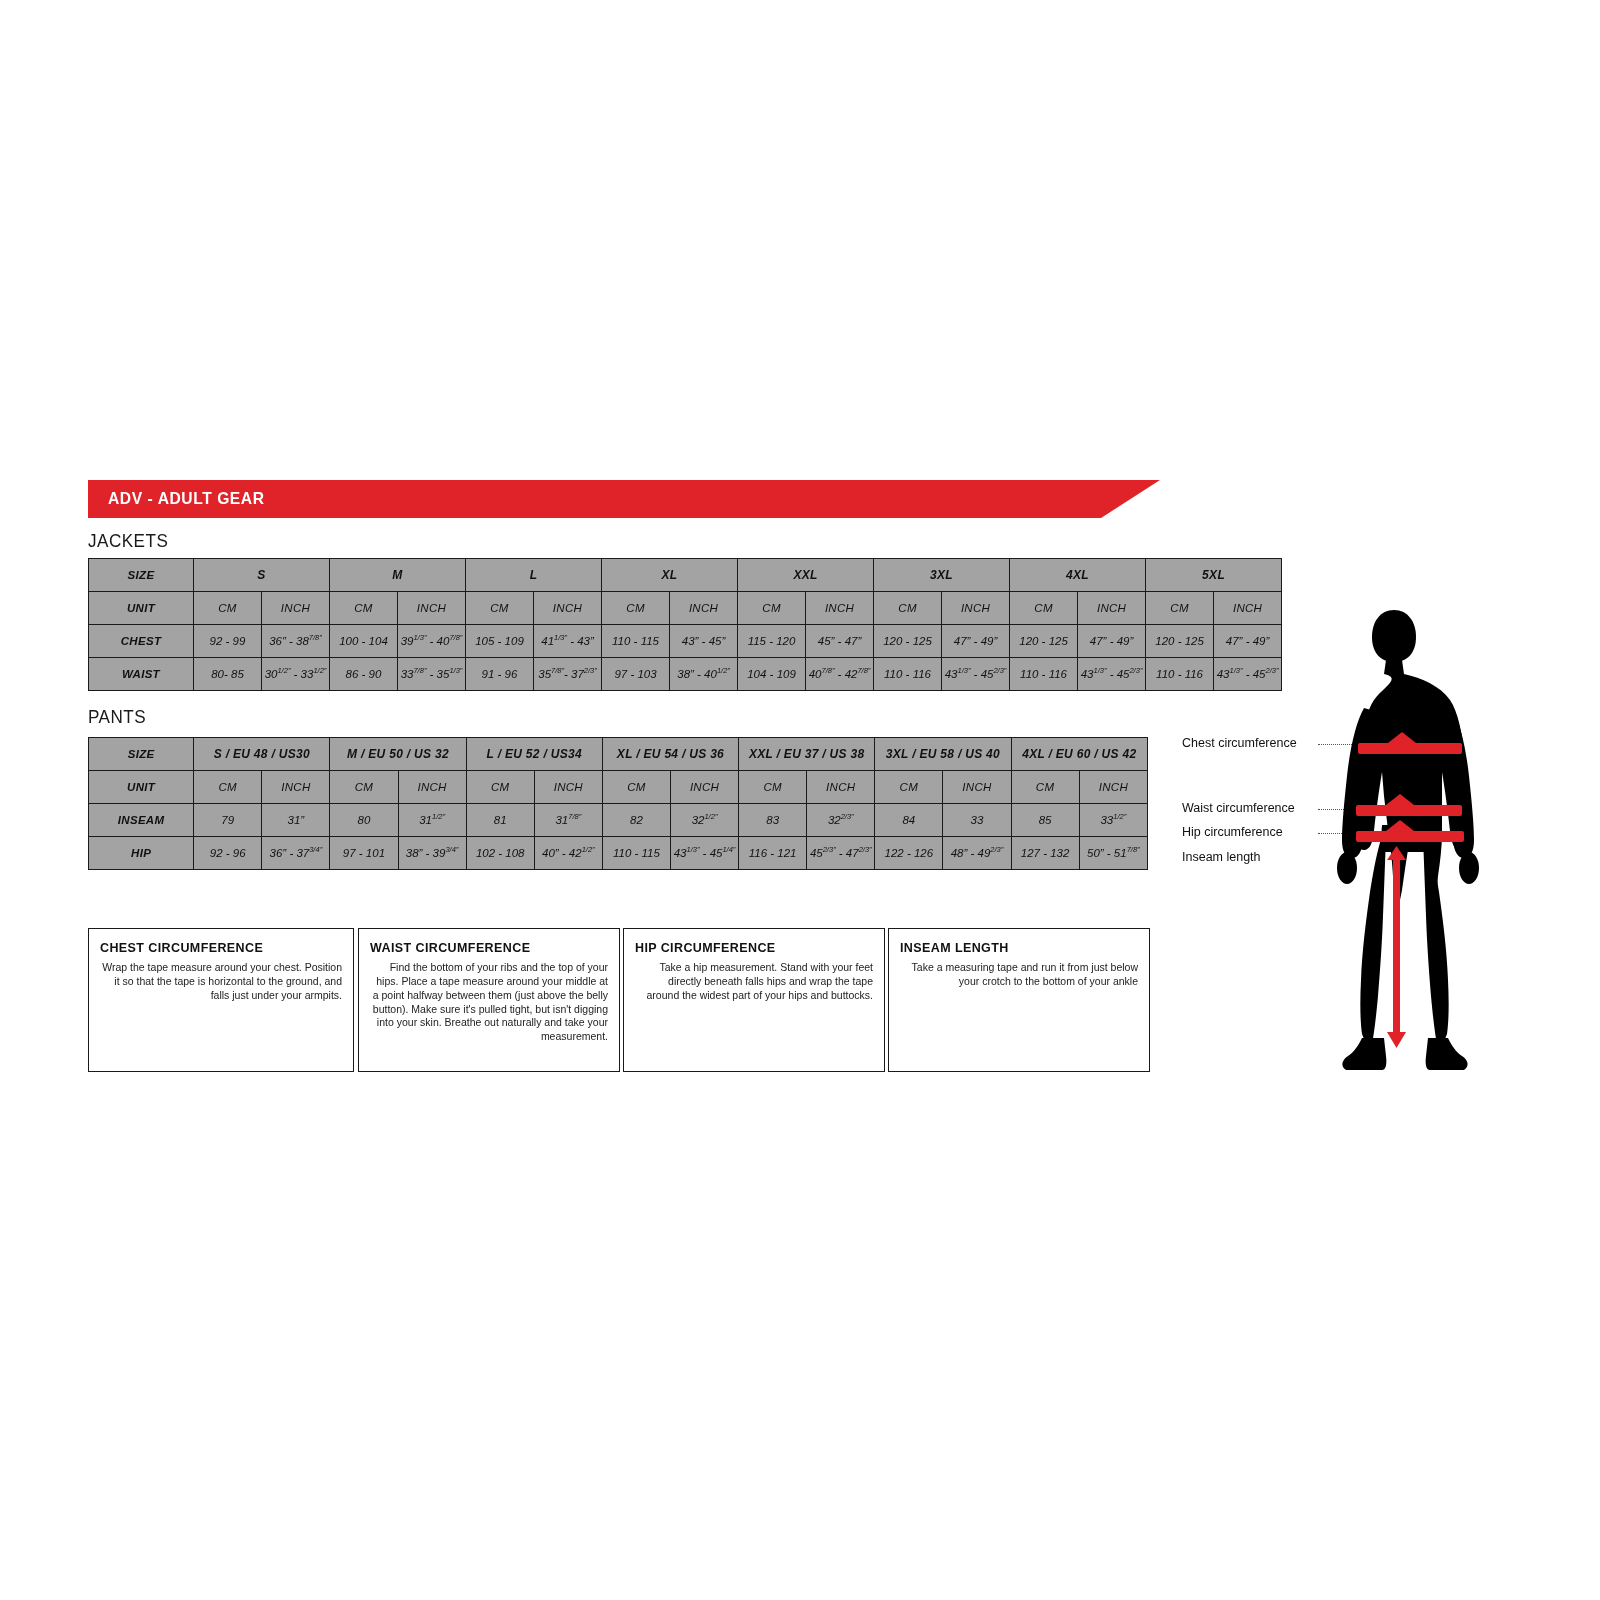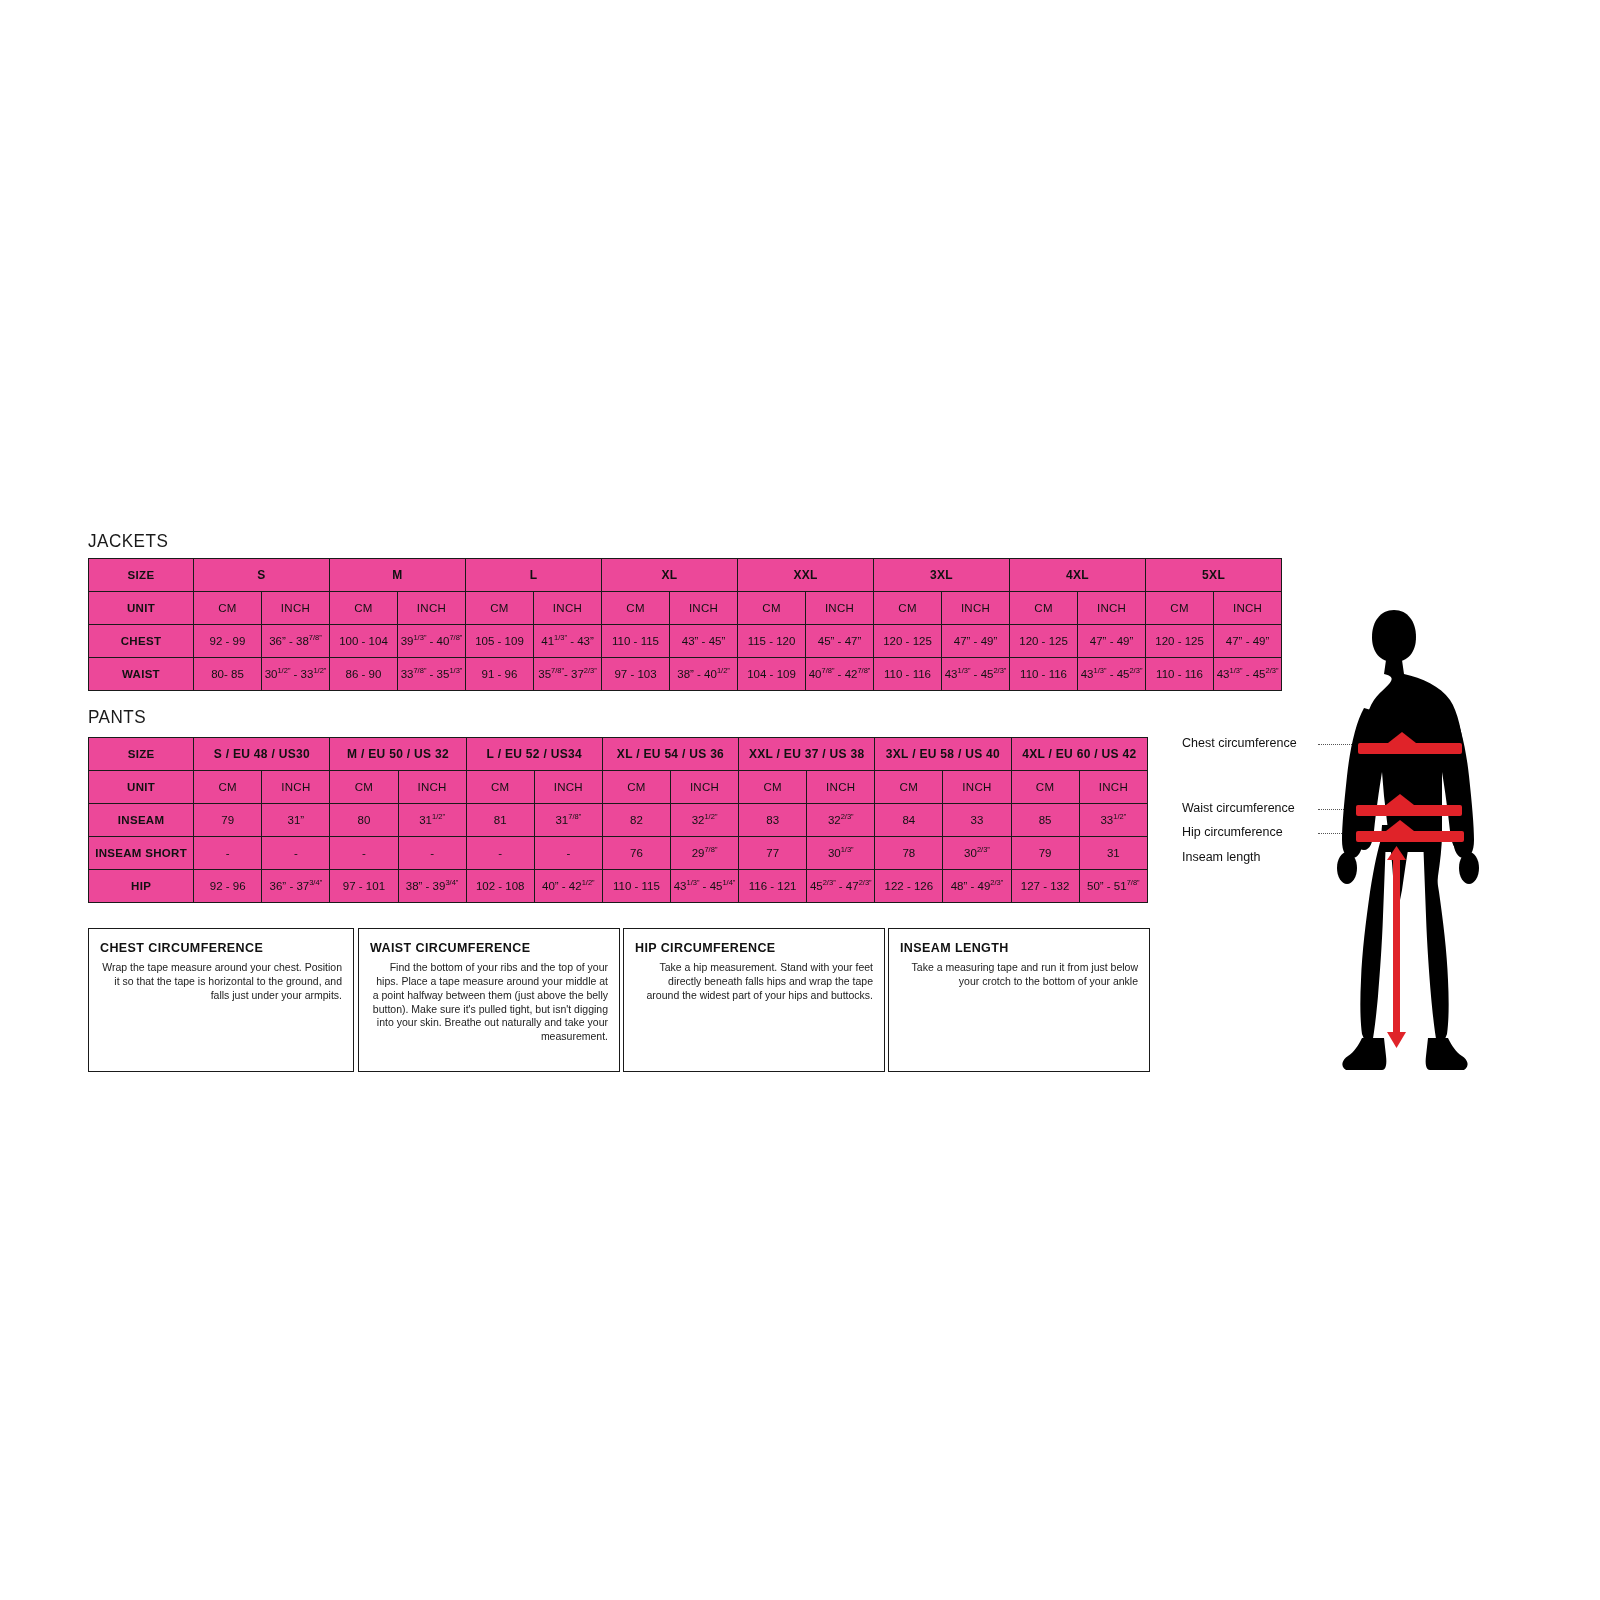--- a/index.html
+++ b/index.html
@@ -48,21 +48,22 @@
     transform-origin: left center;
   }
   #jackets-title { left: 88px; top: 531px; }
   #pants-title { left: 88px; top: 707px; }
 
   
   table.sizechart {
     position: absolute;
     border-collapse: collapse;
     table-layout: fixed;
-    background: #ec4899;
+    background: #a3a3a3;
+    font-style: italic;
   }
   table.sizechart td, table.sizechart th {
     border: 1px solid #1a1a1a;
     text-align: center;
     vertical-align: middle;
     font-size: 11.5px;
     font-weight: normal;
     padding: 0;
     height: 33px;
     color: #111;
@@ -135,20 +136,24 @@
   }
   #ld-chest { left: 1318px; top: 744px; width: 110px; }
   #ld-waist { left: 1318px; top: 809px; width: 80px; }
   #ld-hip   { left: 1318px; top: 833px; width: 80px; }
 </style>
 </head>
 <body>
 
 <div id="page">
 
+  <div class="banner">
+    <div class="banner-shape"></div>
+    <div class="banner-text">ADV - ADULT GEAR</div>
+  </div>
 
   <div class="section-title" id="jackets-title">JACKETS</div>
   <table class="sizechart" id="jackets-table">
     <colgroup>
       <col style="width:105px">
       <col style="width:68px">
         <col style="width:68px">
       <col style="width:68px">
         <col style="width:68px">
       <col style="width:68px">
@@ -292,37 +297,20 @@
           <td>81</td>
           <td>31<sup>7/8”</sup></td>
           <td>82</td>
           <td>32<sup>1/2”</sup></td>
           <td>83</td>
           <td>32<sup>2/3”</sup></td>
           <td>84</td>
           <td>33</td>
           <td>85</td>
           <td>33<sup>1/2”</sup></td>
-        </tr>
-        <tr>
-          <td class="lbl">INSEAM SHORT</td>
-          <td>-</td>
-          <td>-</td>
-          <td>-</td>
-          <td>-</td>
-          <td>-</td>
-          <td>-</td>
-          <td>76</td>
-          <td>29<sup>7/8”</sup></td>
-          <td>77</td>
-          <td>30<sup>1/3”</sup></td>
-          <td>78</td>
-          <td>30<sup>2/3”</sup></td>
-          <td>79</td>
-          <td>31</td>
         </tr>
         <tr>
           <td class="lbl">HIP</td>
           <td>92 - 96</td>
           <td>36” - 37<sup>3/4”</sup></td>
           <td>97 - 101</td>
           <td>38” - 39<sup>3/4”</sup></td>
           <td>102 - 108</td>
           <td>40” - 42<sup>1/2”</sup></td>
           <td>110 - 115</td>

